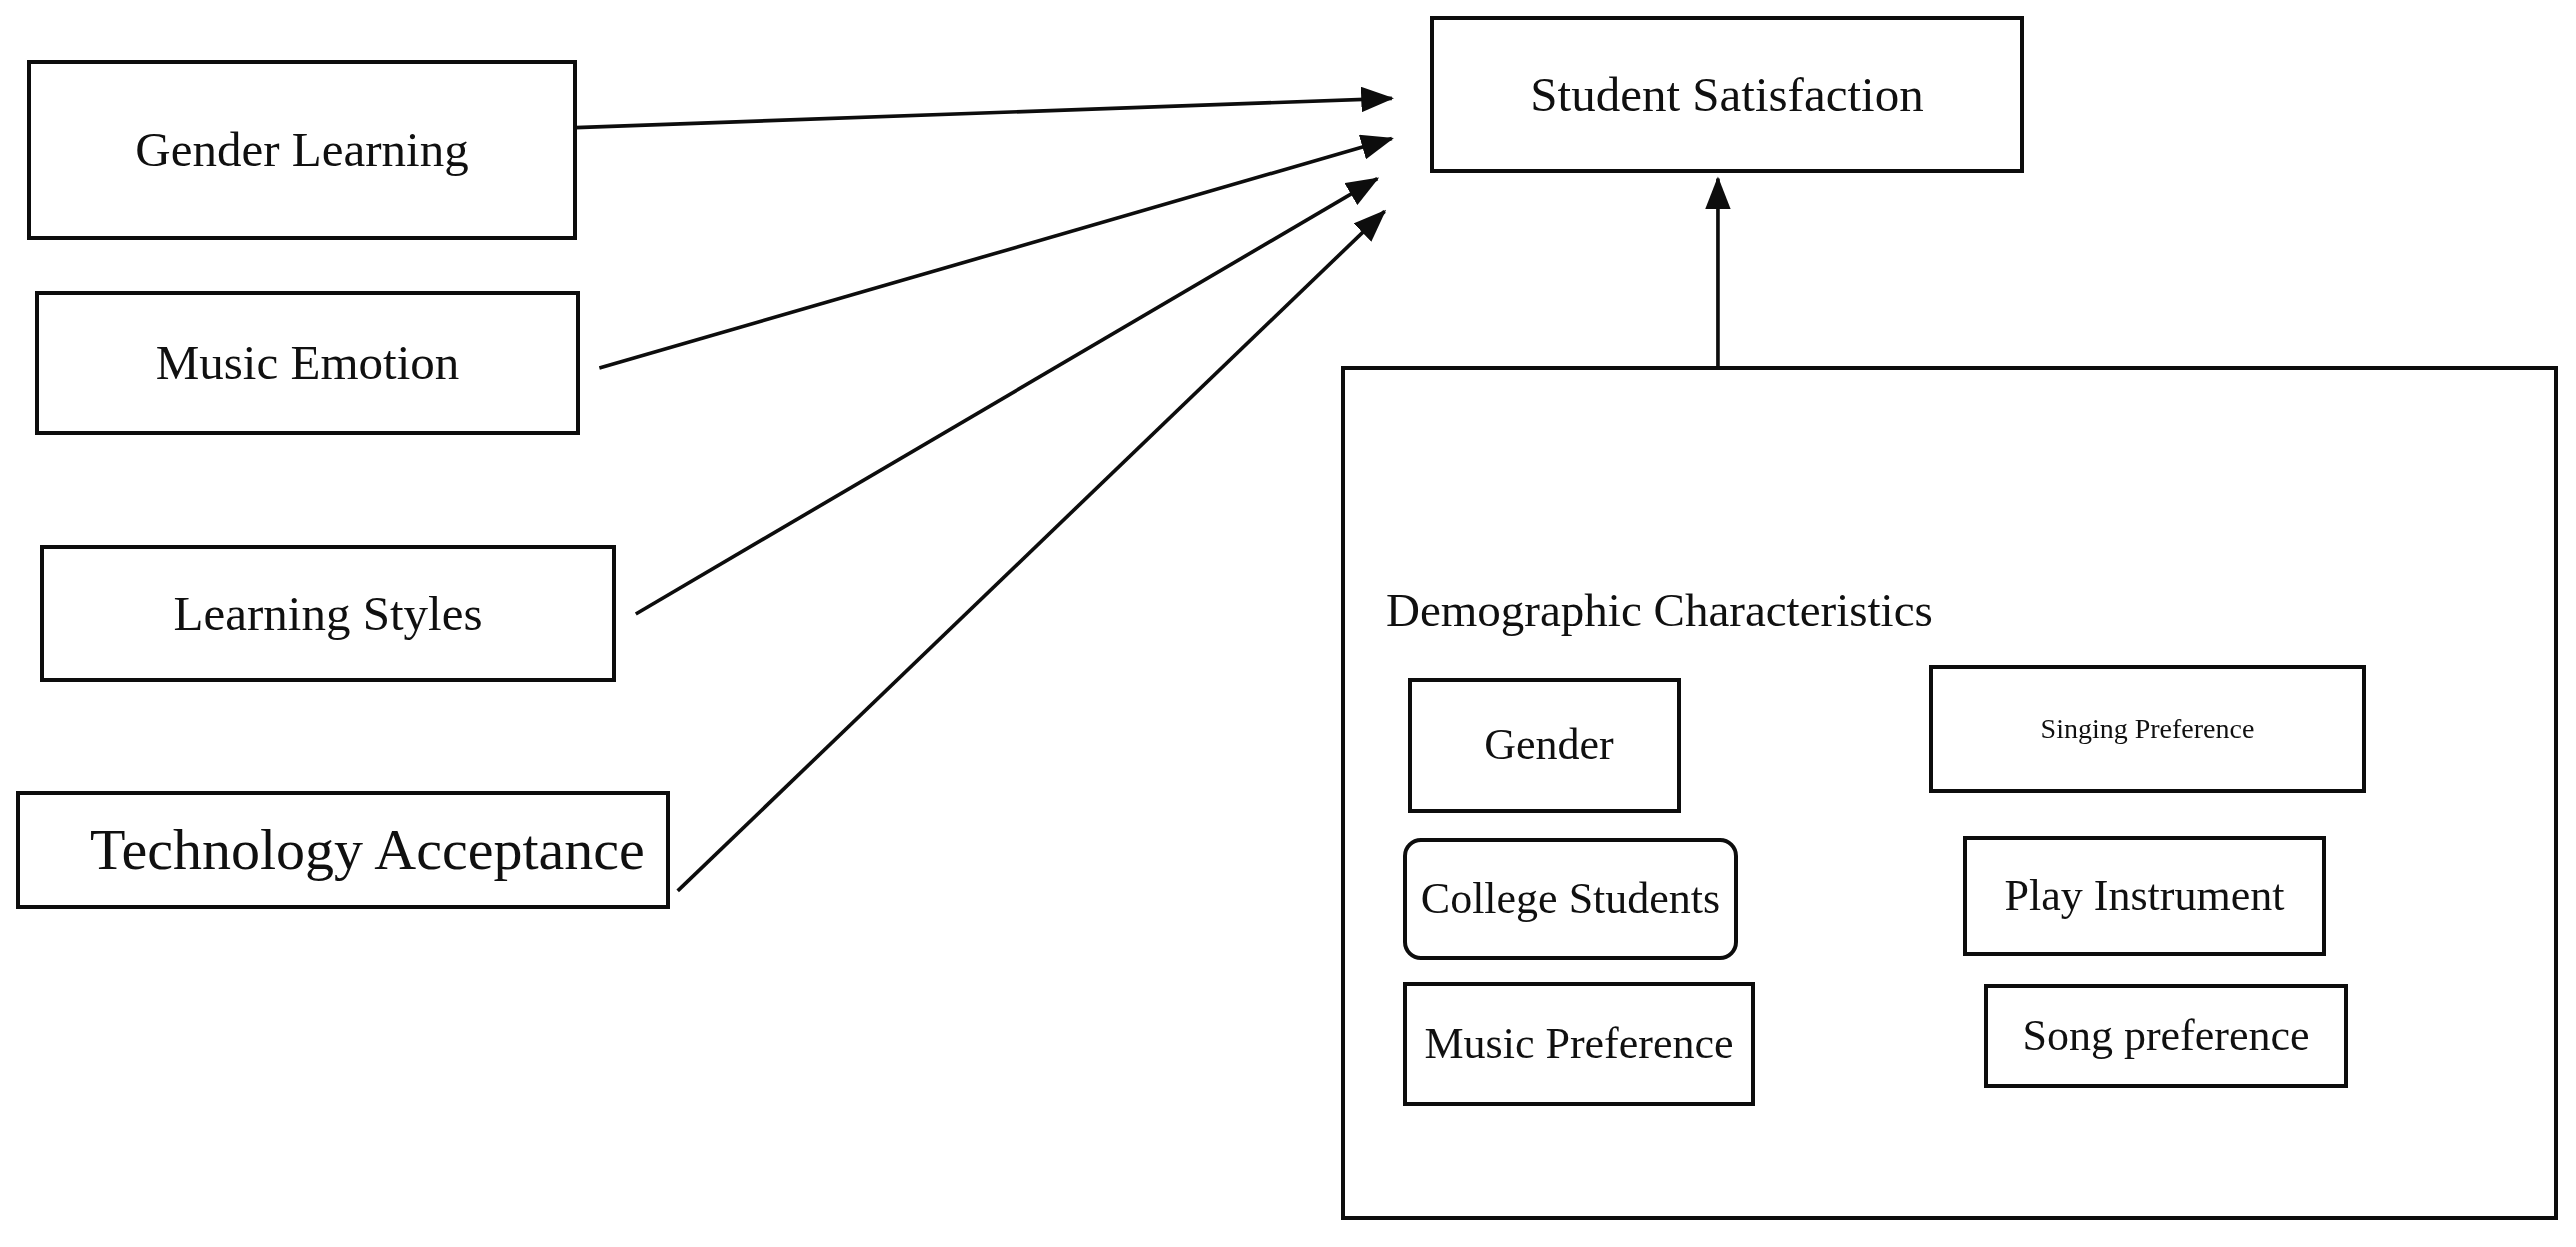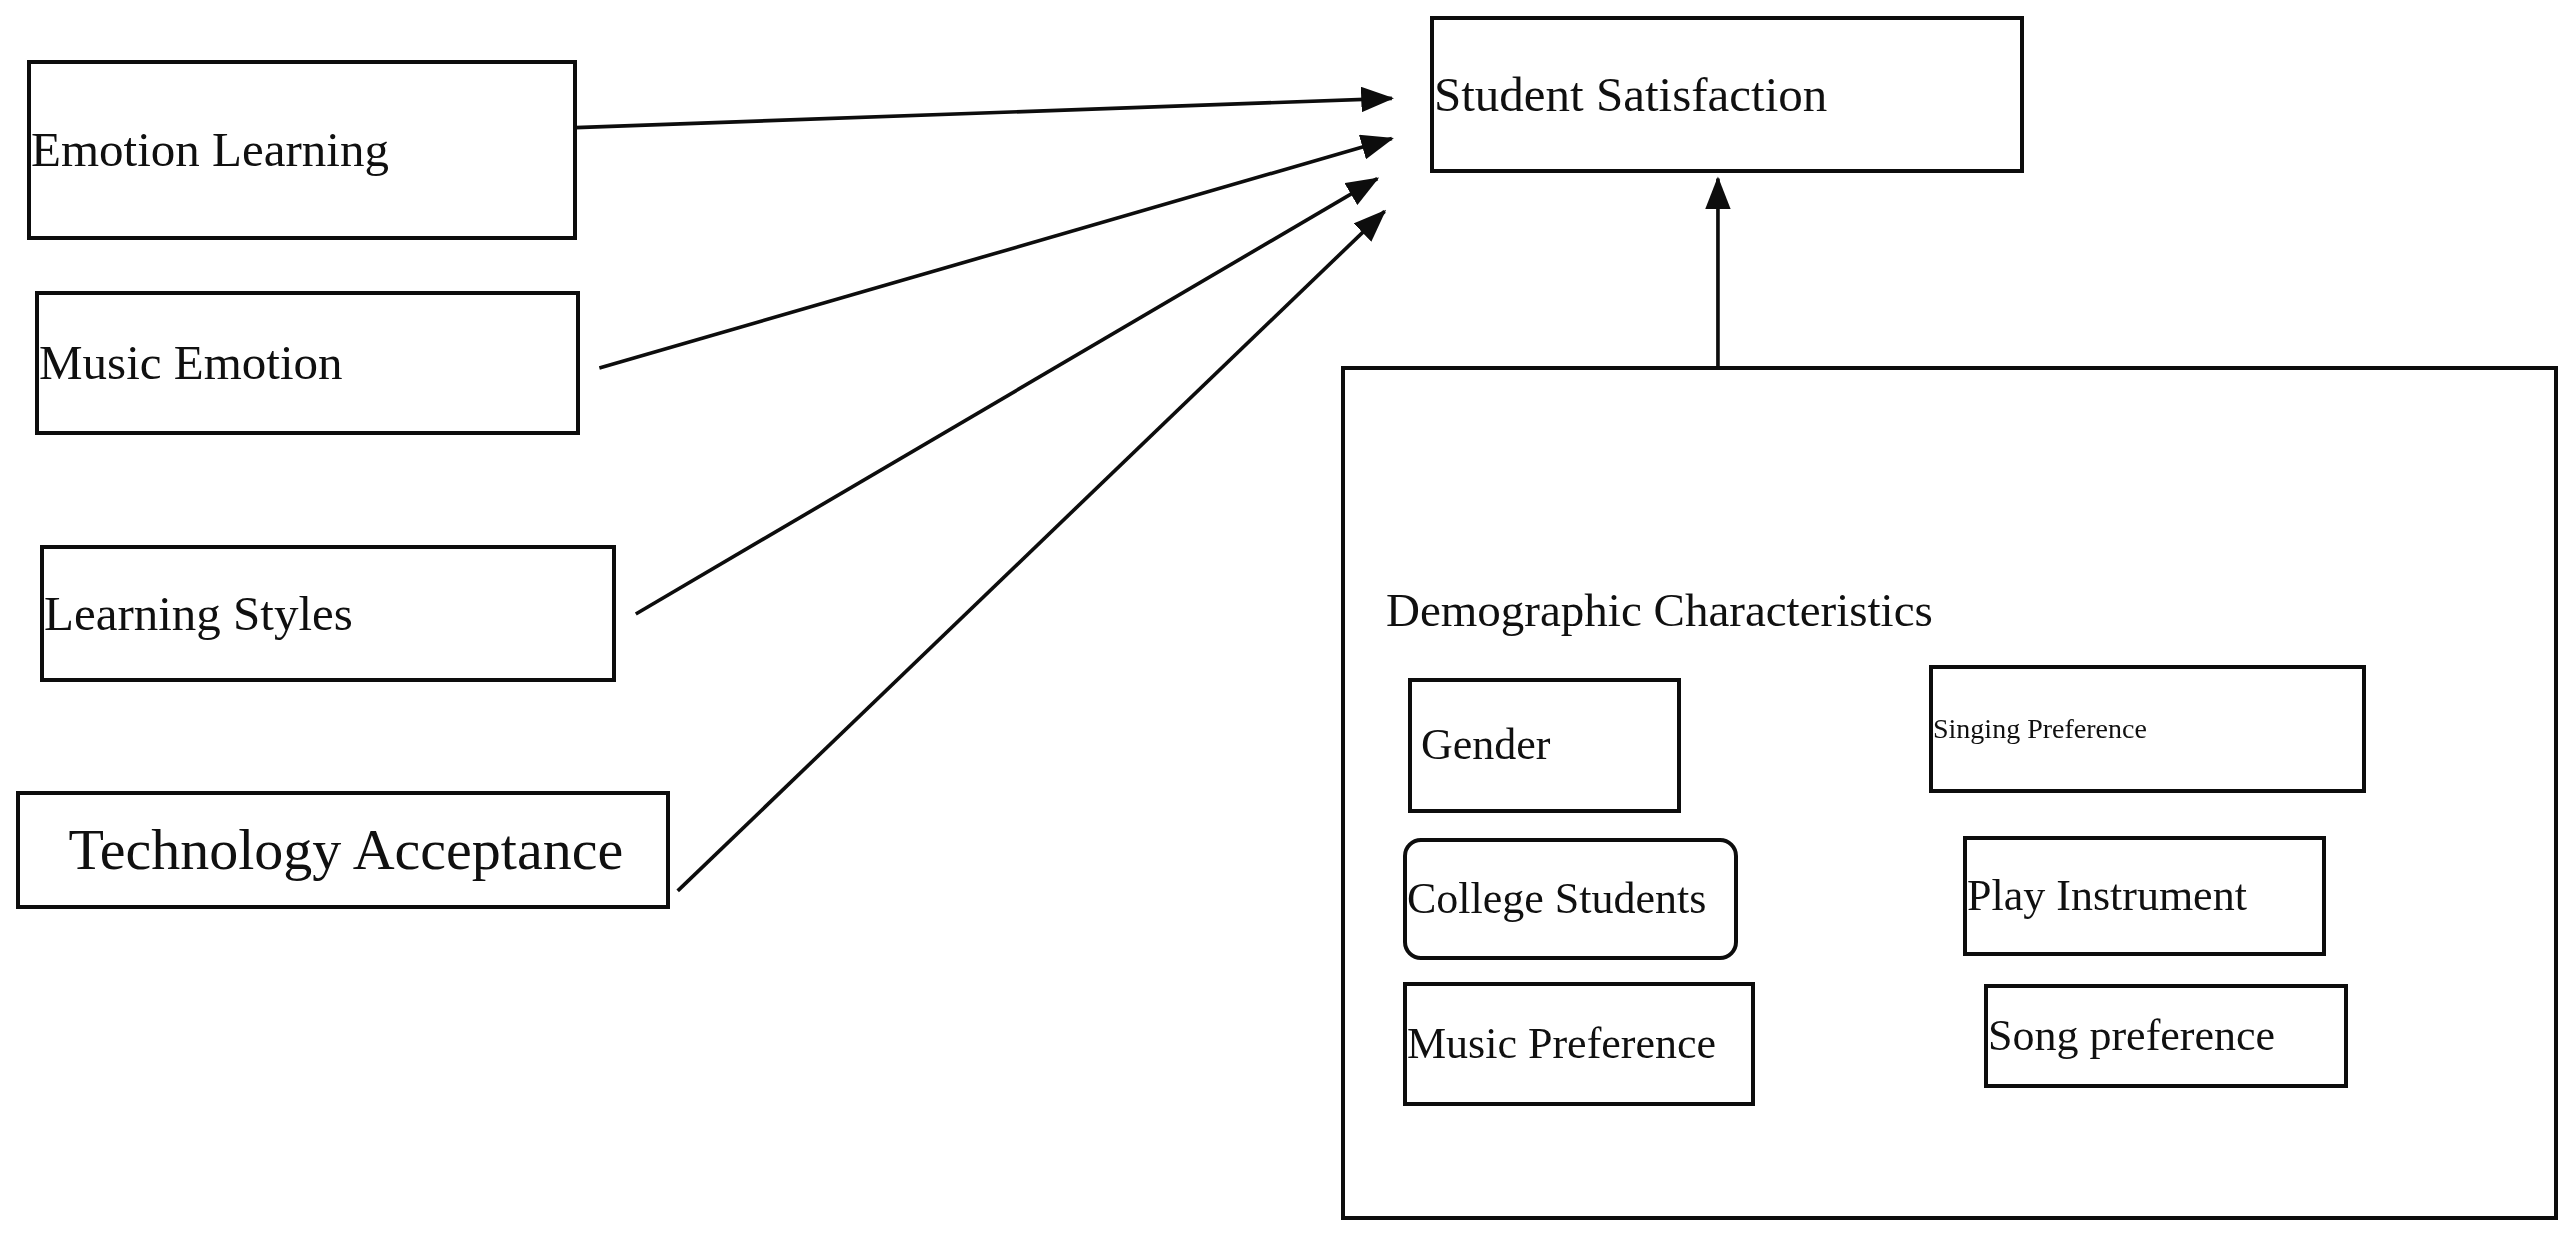--- a/index.html
+++ b/index.html
@@ -16,21 +16,21 @@
     font-family: "Liberation Serif", "DejaVu Serif", serif;
     overflow: hidden;
   }
   .node {
     position: absolute;
     box-sizing: border-box;
     background: #ffffff;
     border: 4.6px solid #0d0d0d;
     display: flex;
     align-items: center;
-    justify-content: flex-start;
+    justify-content: center;
     color: #101010;
     line-height: 1.05;
     white-space: nowrap;
     z-index: 3;
   }
   .node-label {
     display: block;
     text-align: center;
   }
   .group-box {
@@ -59,21 +59,21 @@
 </head>
 <body>
 
 <div id="canvas">
 
   <div class="group-box" id="group-box" style="left: 1341px; top: 366px; width: 1217px; height: 854px;"></div>
   <div class="group-title" id="group-title" style="left: 1386px; top: 583px; font-size: 47px;">Demographic Characteristics</div>
 
   <div id="predictor-nodes">
       <div class="node" style="left: 27px; top: 60px; width: 550px; height: 180px; font-size: 49px;">
-        <span class="node-label">Emotion Learning</span>
+        <span class="node-label">Gender Learning</span>
       </div>
       <div class="node" style="left: 35px; top: 291px; width: 545px; height: 144px; font-size: 49px;">
         <span class="node-label">Music Emotion</span>
       </div>
       <div class="node" style="left: 40px; top: 545px; width: 576px; height: 137px; font-size: 49px;">
         <span class="node-label">Learning Styles</span>
       </div>
       <div class="node" style="left: 16.4px; top: 791px; width: 654px; height: 118px; font-size: 58px; padding-left: 48px;">
         <span class="node-label">Technology Acceptance</span>
       </div>

